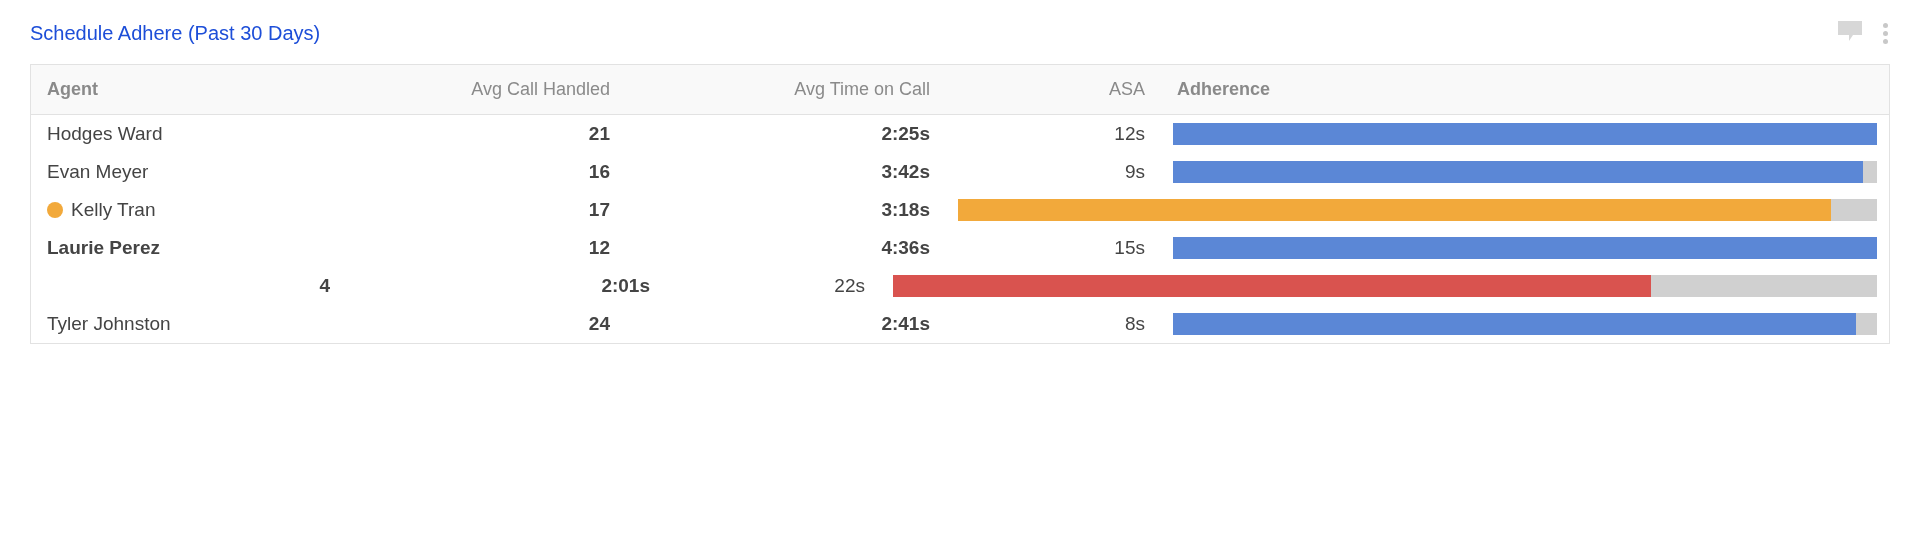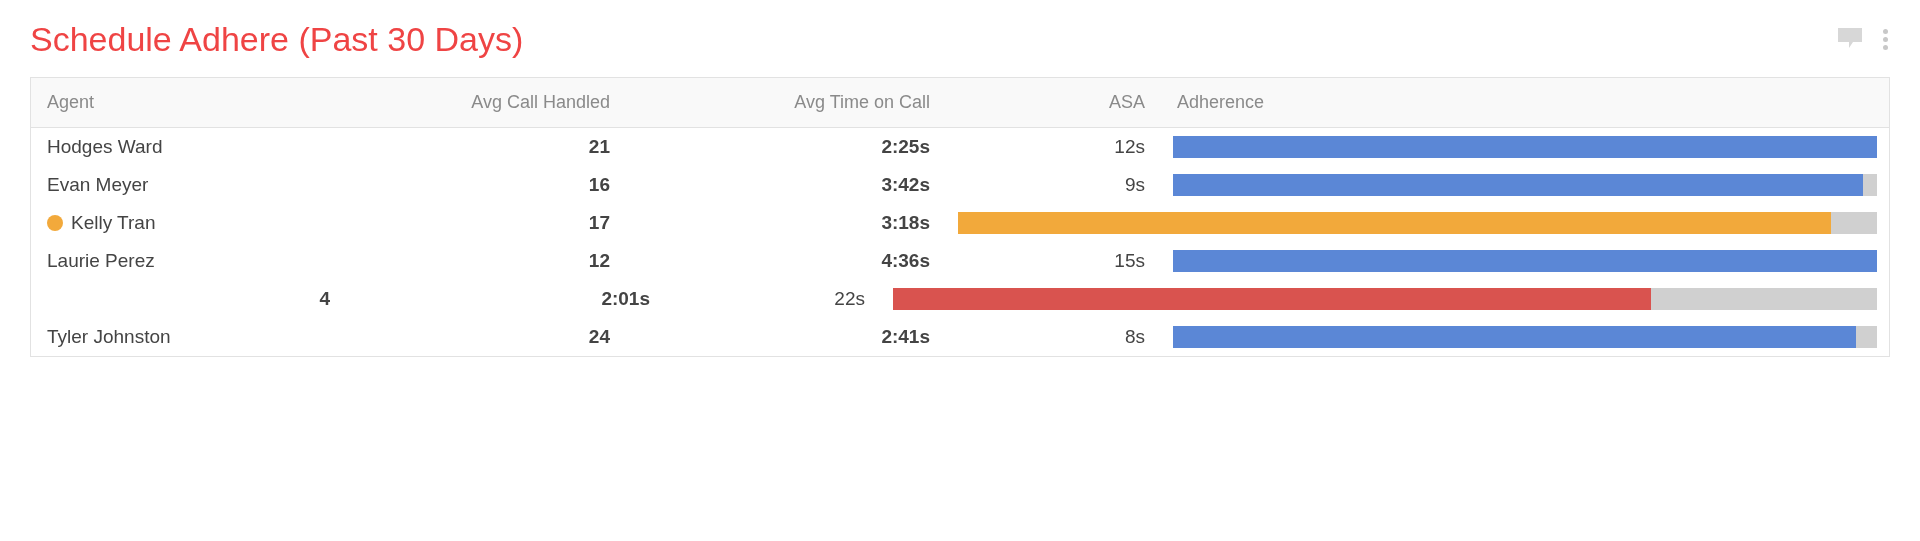--- a/index.html
+++ b/index.html
@@ -9,23 +9,23 @@
       color: #333;
       padding: 20px 30px;
     }
     .widget-header {
       display: flex;
       align-items: center;
       justify-content: space-between;
       margin-bottom: 18px;
     }
     .widget-title {
-      font-size: 34px;
+      font-size: 20px;
       font-weight: 400;
-      color: #ef4444;
+      color: #1d4ed8;
     }
     .widget-actions {
       display: flex;
       align-items: center;
       gap: 18px;
     }
     .action-icon {
       color: #c8c8c8;
       cursor: pointer;
     }
@@ -49,21 +49,21 @@
     }
     .thead {
       display: flex;
       border-bottom: 1px solid #e2e2e2;
       background: #f9f9f9;
     }
     .th {
       padding: 14px 16px;
       font-size: 18px;
       color: #8a8a8a;
-      font-weight: 400;
+      font-weight: 700;
     }
     .tbody .tr {
       display: flex;
       align-items: center;
     }
     .td {
       padding: 8px 16px;
       font-size: 19px;
       color: #444;
     }
@@ -172,21 +172,21 @@
         <div class="td col-time">3:18s</div>
         <div class="td col-adh">
           <div class="bar-track" style="background: rgb(208, 208, 208);">
             <div class="bar-fill" style="width: 95%; background: rgb(242, 169, 59);"></div>
           </div>
         </div>
       </div>
       <div class="tr">
         <div class="td col-agent">
           <div class="agent-cell">
-            <span style="font-weight: 400;">Laurie Perez</span>
+            <span style="font-weight: 700;">Laurie Perez</span>
           </div>
         </div>
         <div class="td col-calls">12</div>
         <div class="td col-time">4:36s</div>
         <div class="td col-asa">15s</div>
         <div class="td col-adh">
           <div class="bar-track" style="background: rgb(208, 208, 208);">
             <div class="bar-fill" style="width: 100%; background: rgb(91, 135, 214);"></div>
           </div>
         </div>

